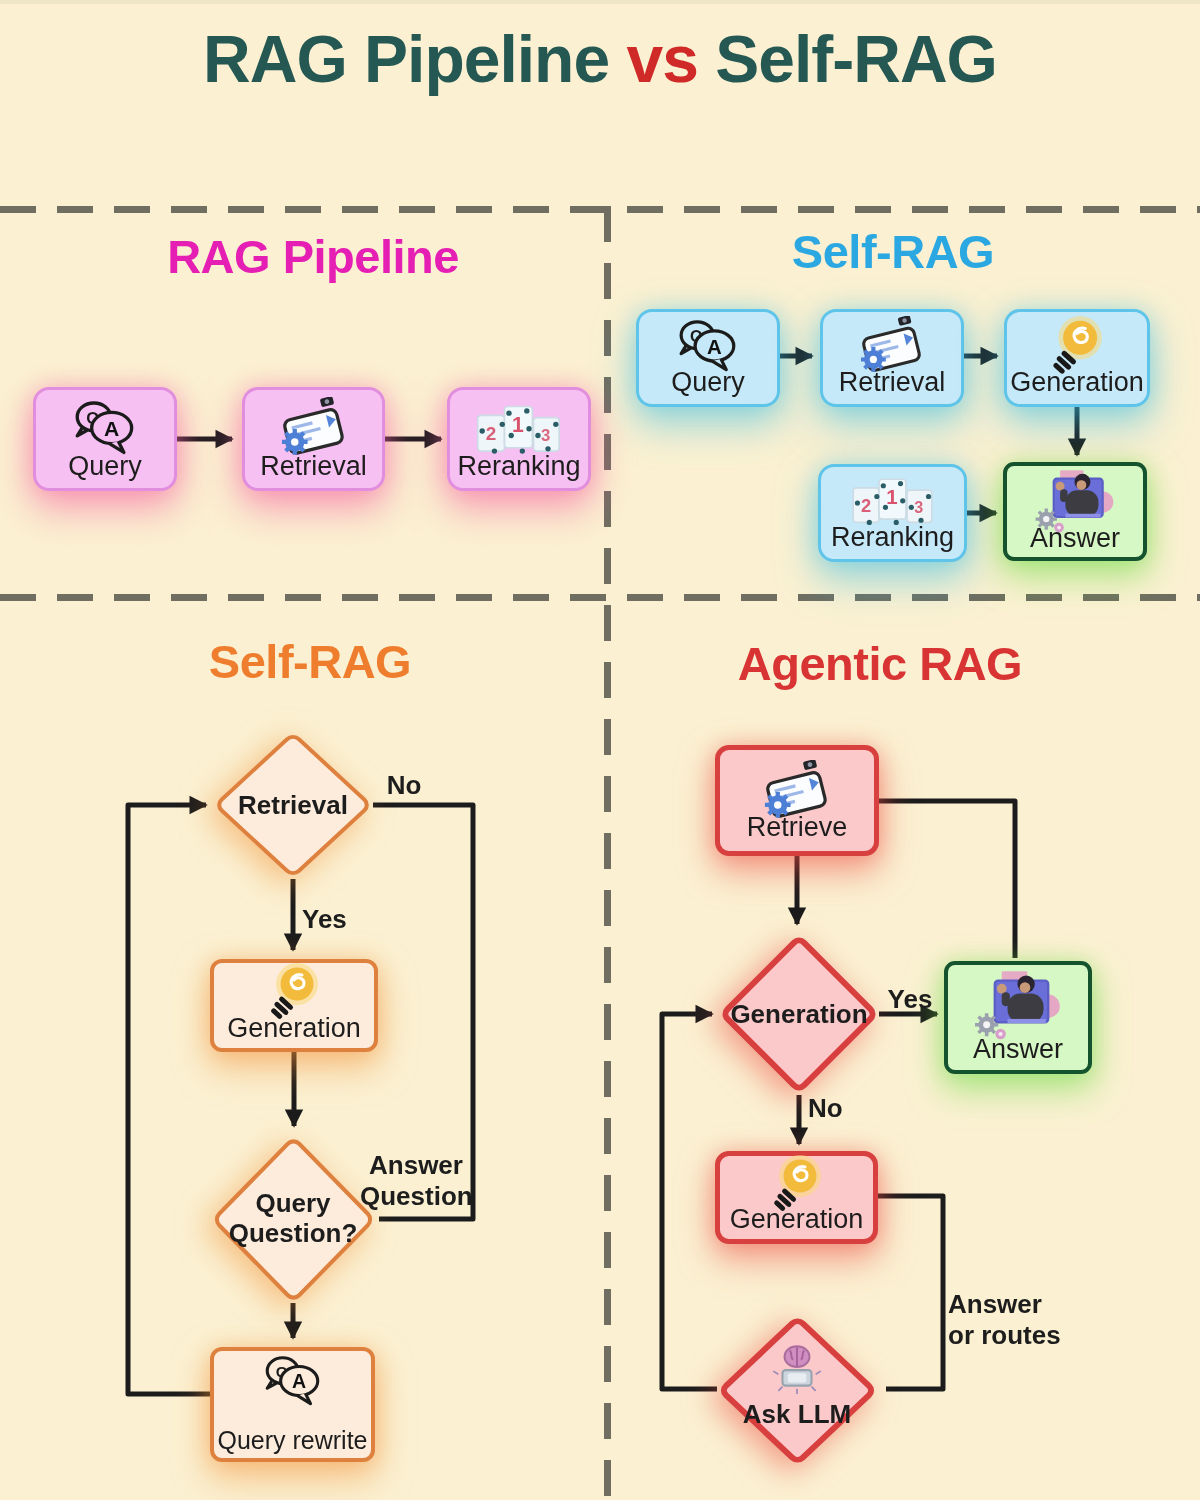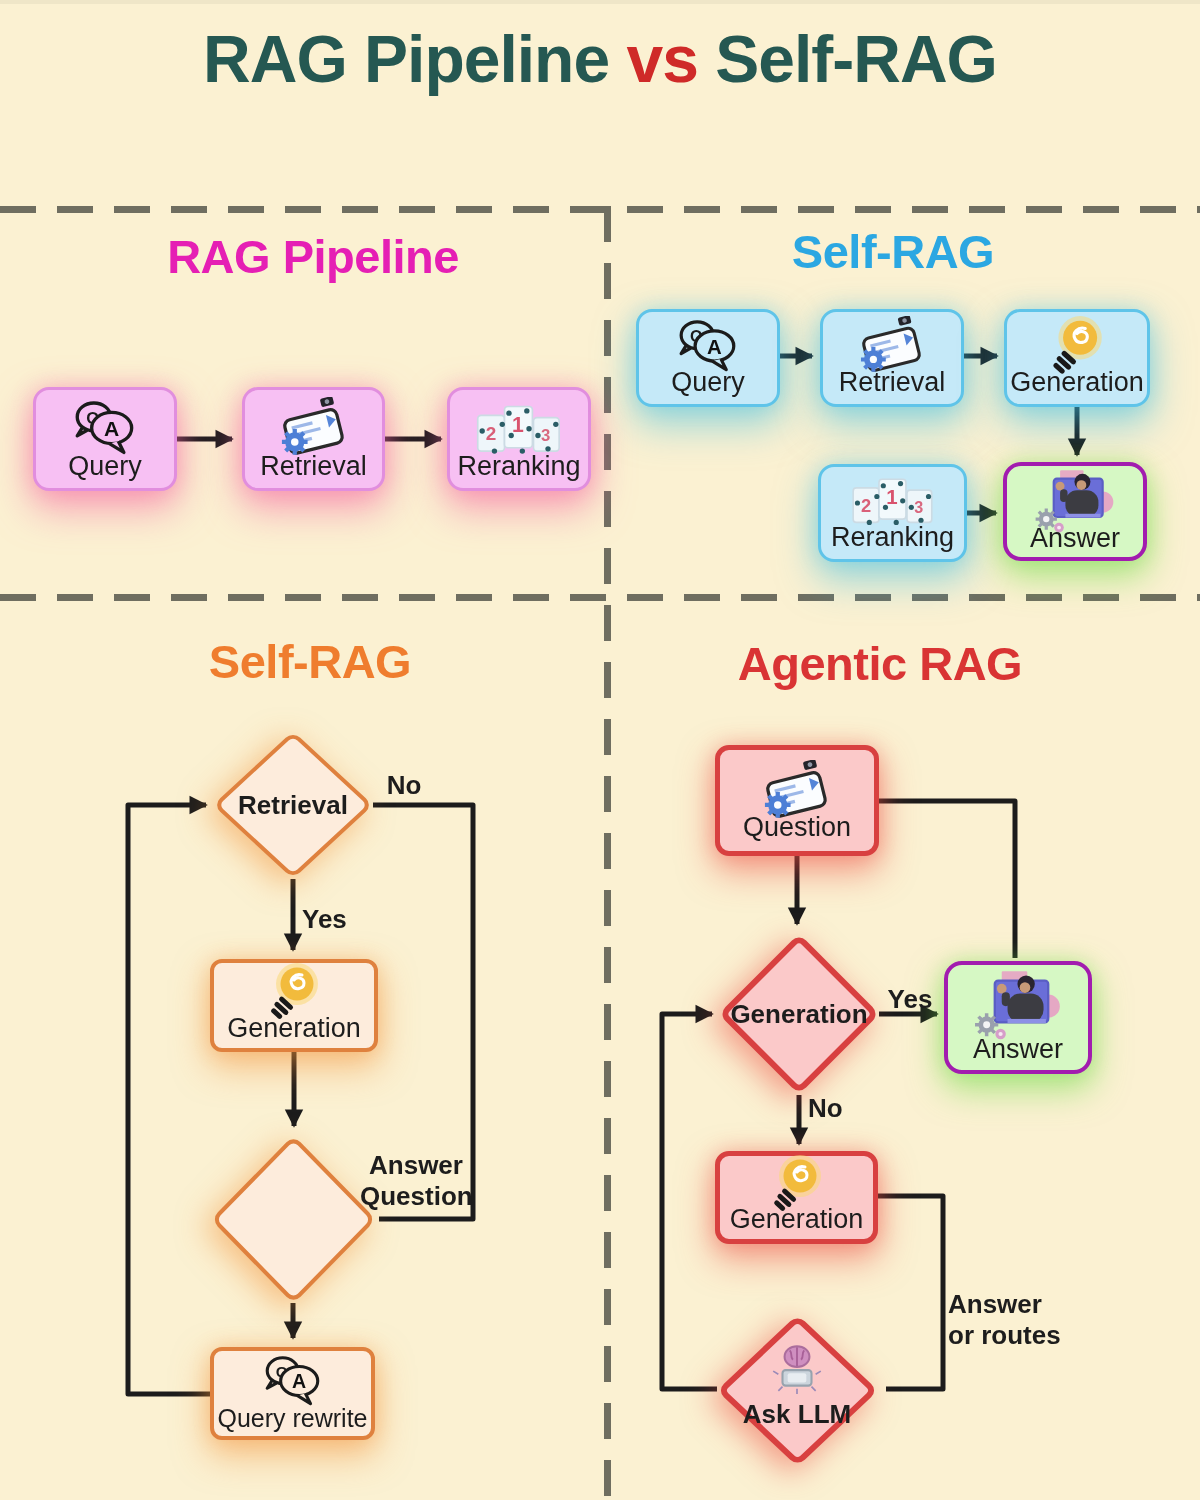--- a/index.html
+++ b/index.html
@@ -26,22 +26,22 @@
   .edge{stroke:#1c1c1c;stroke-width:5;fill:none;stroke-linejoin:round;}
   
   .node{position:absolute;z-index:2;box-sizing:border-box;border-radius:16px;}
   .nlabel{position:absolute;left:0;right:0;bottom:6px;text-align:center;
     font-size:27px;font-weight:400;color:#1d1d1d;z-index:3;}
   .node .icon{position:absolute;left:50%;transform:translateX(-50%);z-index:2;}
   .pinkbox{--node-fill:#f7c0f3;background:var(--node-fill);border:3px solid #e18ede;
     box-shadow:0 16px 38px 2px rgba(246,95,161,.55),0 0 22px rgba(246,95,161,.30);}
   .bluebox{--node-fill:#c5e9f8;background:var(--node-fill);border:3px solid #5fc4e9;
     box-shadow:0 16px 38px 2px rgba(56,189,228,.50),0 0 22px rgba(56,189,228,.28);}
-  .greenbox{--node-fill:#d6f8c4;background:var(--node-fill);border:4px solid #a21caf;
-    border-radius:18px;
+  .greenbox{--node-fill:#d6f8c4;background:var(--node-fill);border:4px solid #14532d;
+    border-radius:11px;
     box-shadow:0 14px 34px 2px rgba(110,220,70,.55),0 0 20px rgba(110,220,70,.30);}
   .orangebox{--node-fill:#fdecdc;background:var(--node-fill);border:4px solid #df813e;
     border-radius:12px;
     box-shadow:0 14px 34px 2px rgba(243,146,55,.50),0 0 20px rgba(243,146,55,.28);}
   .redbox{--node-fill:#fbc9c9;background:var(--node-fill);border:5px solid #d84040;
     border-radius:14px;
     box-shadow:0 14px 34px 2px rgba(238,76,66,.50),0 0 20px rgba(238,76,66,.28);}
   
   .dshape{position:absolute;z-index:2;box-sizing:border-box;border-radius:10px;}
   .dshape.orange{background:#fdecdc;border:4px solid #df813e;
@@ -246,37 +246,38 @@
   <div class="dlabel" style="left:218px;top:787px;width:150px">Retrieval</div>
 
   <div class="node orangebox" style="left:210px;top:955px;width:168px;height:93px">
     <svg class="icon" style="top:-2px" width="58" height="62">
         <use href="#icon-bulb"></use>
       </svg>
     <div class="nlabel" style="bottom:4px">Generation</div>
   </div>
 
   <div class="dshape orange" style="left:235px;top:1157px;width:117px;height:117px;transform:scale(1,1.02) rotate(45deg)"></div>
-
-  <div class="node orangebox" style="left:210px;top:1343px;width:165px;height:93px">
+  <div class="dlabel" style="left:228px;top:1185px;width:130px">Query Question?</div>
+
+  <div class="node orangebox" style="left:210px;top:1343px;width:165px;height:115px">
     <svg class="icon" style="top:2px" width="66" height="56">
         <use href="#icon-qa"></use>
       </svg>
     <div class="nlabel" style="bottom:3px;font-size:25px">Query rewrite</div>
   </div>
 
   <div class="edge-label tc" style="left:379px;top:766px;width:50px">No</div>
   <div class="edge-label tl" style="left:302px;top:900px;width:60px">Yes</div>
   <div class="edge-label tc" style="left:360px;top:1146px;width:112px">Answer Question</div>
 
   <div class="node redbox" style="left:715px;top:741px;width:164px;height:111px">
     <svg class="icon" style="top:10px" width="84" height="62">
         <use href="#icon-retrieval"></use>
       </svg>
-    <div class="nlabel" style="bottom:8px">Question</div>
+    <div class="nlabel" style="bottom:8px">Retrieve</div>
   </div>
 
   <div class="dshape red" style="left:742px;top:953px;width:114px;height:114px;transform:rotate(45deg)"></div>
   <div class="dlabel" style="left:719px;top:996px;width:160px">Generation</div>
 
   <div class="node greenbox" style="left:944px;top:957px;width:148px;height:113px">
     <svg class="icon" style="top:4px" width="96px" height="72">
         <use href="#icon-answer"></use>
       </svg>
     <div class="nlabel" style="bottom:5px">Answer</div>

